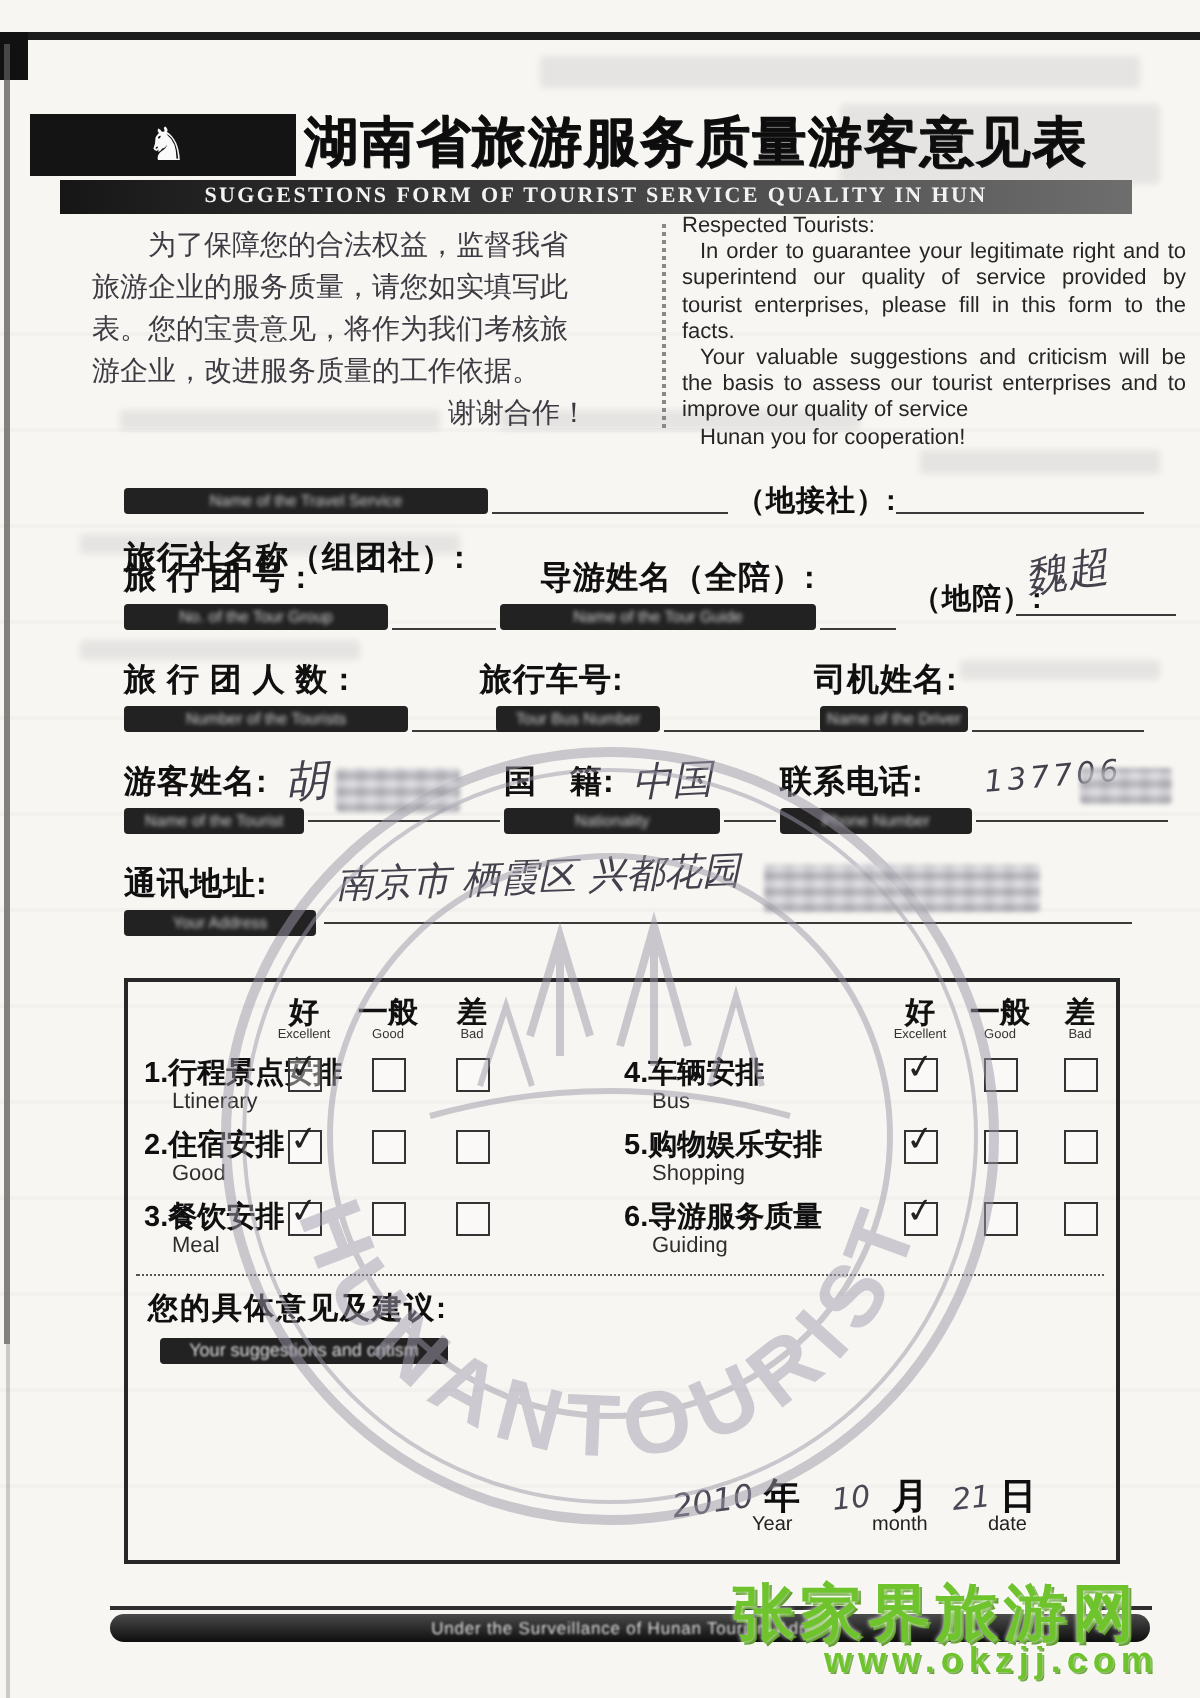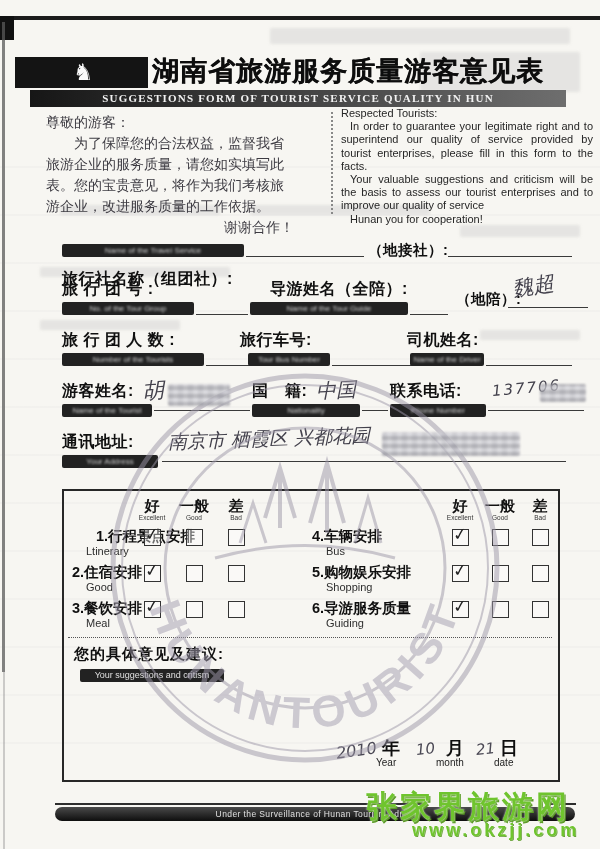--- a/index.html
+++ b/index.html
@@ -90,21 +90,20 @@
   <div class="abs bleed" style="left:40px;top:320px;width:140px;height:10px;"></div>
   <div class="abs bleed" style="left:480px;top:330px;width:100px;height:10px;"></div>
 
   <div class="abs logobar">
     <span class="horse">♞</span>
   </div>
   <div class="abs title">湖南省旅游服务质量游客意见表</div>
   <div class="abs subbar">SUGGESTIONS FORM OF TOURIST SERVICE QUALITY IN HUN</div>
 
   <div class="abs introCn">
-    <div>尊敬的游客：</div>
     <div class="ind">为了保障您的合法权益，监督我省</div>
     <div>旅游企业的服务质量，请您如实填写此</div>
     <div>表。您的宝贵意见，将作为我们考核旅</div>
     <div>游企业，改进服务质量的工作依据。</div>
     <div class="right">谢谢合作！</div>
   </div>
   <div class="abs dotsep"></div>
   <div class="abs introEn">
     <p>Respected Tourists:</p>
     <p>In order to guarantee your legitimate right and to superintend our quality of service provided by tourist enterprises, please fill in this form to the facts.</p>
@@ -180,21 +179,21 @@
     </div>
     <div class="colhead" style="left:416px;top:6px;">
       <div class="cn">一般</div>
       <div class="en">Good</div>
     </div>
     <div class="colhead" style="left:456px;top:6px;">
       <div class="cn">差</div>
       <div class="en">Bad</div>
     </div>
 
-    <div class="item-cn" style="left:8px;top:36px;margin-left:24px;">1.行程景点安排</div>
+    <div class="item-cn" style="left:8px;top:36px;">1.行程景点安排</div>
     <div class="item-en" style="left:22px;top:54px;">Ltinerary</div>
     <div class="ckbox checked" style="left:80px;top:38px;"></div>
     <div class="ckbox" style="left:122px;top:38px;"></div>
     <div class="ckbox" style="left:164px;top:38px;"></div>
 
     <div class="item-cn" style="left:8px;top:72px;">2.住宿安排</div>
     <div class="item-en" style="left:22px;top:90px;">Good</div>
     <div class="ckbox checked" style="left:80px;top:74px;"></div>
     <div class="ckbox" style="left:122px;top:74px;"></div>
     <div class="ckbox" style="left:164px;top:74px;"></div>

